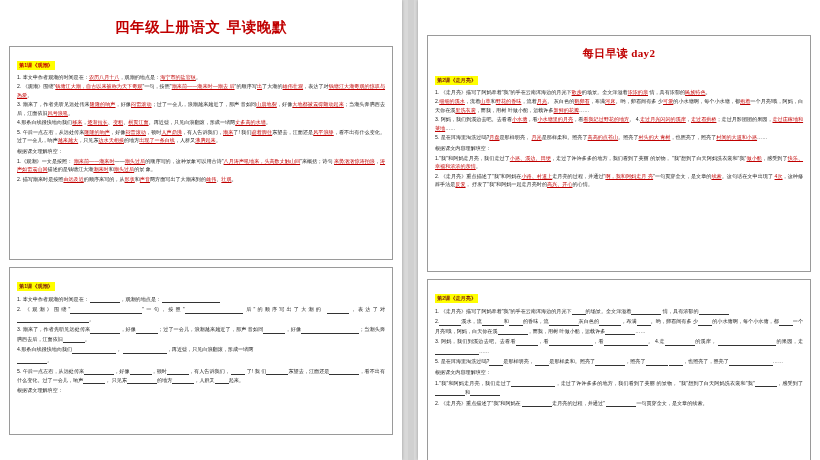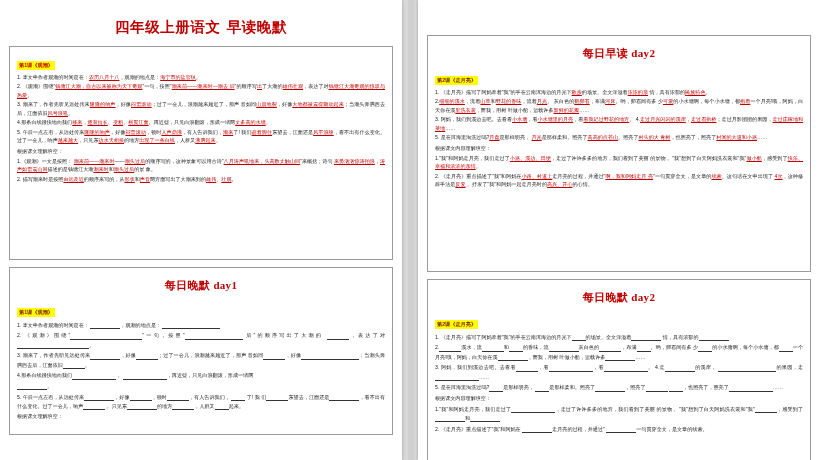--- a/index.html
+++ b/index.html
@@ -118,24 +118,20 @@
           <div class="qline">3. 潮来了，作者先听见远处传来<span class="ans">隆隆的响声</span>，好像<span class="ans">闷雷滚动</span>；过了一会儿，浪潮越来越近了，那声 音如同<span class="ans">山崩地裂</span>，好像<span class="ans">大地都被震得颤动起来</span>；当潮头奔腾西去后，江面依旧<span class="ans">风号浪吼</span>。</div>
           <div class="qline">4.那条白线很快地向我们<span class="ans">移来</span>，<span class="ans">逐渐拉长</span>、<span class="ans">变粗</span>、<span class="ans">横贯江面</span>。再近些，只见白浪翻滚，形成一堵两<span class="ans">丈多高的水墙</span>。</div>
           <div class="qline">5. 午后一点左右，从远处传来<span class="ans">隆隆的响声</span>，好像<span class="ans">闷雷滚动</span>，顿时<span class="ans">人声鼎沸</span>，有人告诉我们，<span class="ans">潮来</span>了! 我们<span class="ans">踮着脚往</span>东望去，江面还是<span class="ans">风平浪静</span>，看不出有什么变化。过了一会儿，响声<span class="ans">越来越大</span>，只见东<span class="ans">边水天相接</span>的地方<span class="ans">出现了一条白线</span>，人群又<span class="ans">沸腾起来</span>。</div>
           <div class="sub-head">根据课文理解填空：</div>
           <div class="qline">1.《观潮》一文是按照： <span class="ans">潮来前——潮来时</span>——<span class="ans">潮头过后</span>的顺序写的，这种景象可以用古诗"<span class="ans">八月涛声吼地来，头高数丈触山回</span>"来概括；诗句 <span class="ans">来势汹汹惊涛拍浪</span>，<span class="ans">涛声如雷震山回</span>描述的是钱塘江大潮<span class="ans">潮来时</span>和<span class="ans">潮头过后</span>的景 象。</div>
           <div class="qline">2. 描写潮来时是按照<span class="ans">由远及近</span>的顺序来写的，从<span class="ans">形状</span>和<span class="ans">声音</span>两方面写出了大潮来到的<span class="ans">雄伟</span>、<span class="ans">壮观</span>。</div>
         </div>
     </div>
 
     <div class="panel p-b">
-      <div class="panel-title">
-        <span>每日晚默</span>
-        <span class="en">day1</span>
-      </div>
       <div class="lesson-tag dark">第1课《观潮》</div>
       <div>
           <div class="qline">1. 本文中作者观潮的时间是在： <span class="blank b3">&nbsp;</span>，观潮的地点是： <span class="blank b5">&nbsp;</span></div>
           <div class="qline">2. 《观潮》围绕"<span class="blank b6">&nbsp;</span>"一句，按照"<span class="blank b5">&nbsp;</span> 后"的顺序写出了大潮的 <span class="blank b2">&nbsp;</span>，表达了对<span class="blank b6">&nbsp;</span>。</div>
           <div class="qline">3. 潮来了，作者先听见远处传来<span class="blank b3">&nbsp;</span>，好像<span class="blank b2">&nbsp;</span>；过了一会儿，浪潮越来越近了，那声 音如同<span class="blank b2">&nbsp;</span>，好像<span class="blank b5">&nbsp;</span>；当潮头奔腾西去后，江面依旧<span class="blank b2">&nbsp;</span>。</div>
           <div class="qline">4.那条白线很快地向我们<span class="blank b4">&nbsp;</span>， <span class="blank b4">&nbsp;</span>，再近些，只见白浪翻滚，形成一堵两</div>
           <div class="qline"><span class="blank b3">&nbsp;</span>。</div>
           <div class="qline">5. 午后一点左右，从远处传来<span class="blank b3">&nbsp;</span>，好像<span class="blank b2">&nbsp;</span>，顿时<span class="blank b2">&nbsp;</span>，有人告诉我们， <span class="blank b1">&nbsp;</span> 了! 我 们<span class="blank b2">&nbsp;</span>东望去，江面还是<span class="blank b3">&nbsp;</span>，看不出有什么变化。过了一会儿，响声<span class="blank b2">&nbsp;</span>， 只见东<span class="blank b3">&nbsp;</span>的地方<span class="blank b2">&nbsp;</span>，人群又<span class="blank b1">&nbsp;</span>起来。</div>
           <div class="sub-head">根据课文理解填空：</div>
         </div>
@@ -160,24 +156,20 @@
           <div class="qline">2.<span class="ans">细细的溪水</span>，流着<span class="ans">山草</span>和<span class="ans">野花的香味</span>，流着<span class="ans">月光</span>。 灰白色的<span class="ans">鹅卵石</span>，布满<span class="ans">河床</span>。哟，卵石间有多 少<span class="ans">可爱</span>的小水塘啊，每个小水塘，都<span class="ans">抱着</span>一个月亮!哦，阿妈，白天你在溪<span class="ans">里洗衣裳</span>，而我，用树 叶做小船，运载许多<span class="ans">新鲜的花瓣</span>……</div>
           <div class="qline">3. 阿妈，我们到溪边去吧。去看看<span class="ans">小水塘</span>，看<span class="ans">小水塘里的月亮</span>，看<span class="ans">看我记过野花的地方</span>。 4.<span class="ans">走过月光闪闪的溪岸</span>，<span class="ans">走过石拱桥</span>；走过月影团团的果园，<span class="ans">走过庄稼地和菜地</span>……</div>
           <div class="qline">5. 是在洱海里淘洗过吗?<span class="ans">月盘</span>是那样明亮， <span class="ans">月光</span>是那样柔和。照亮了<span class="ans">高高的点苍山</span>。照亮了<span class="ans">村头的大 青树</span>，也照亮了，照亮了<span class="ans">村间的大道和小路</span>……</div>
           <div class="sub-head">根据课文内容理解填空：</div>
           <div class="qline">1."我"和阿妈走月亮，我们走过了<span class="ans">小路、溪边、田埂</span>，走过了许许多多的地方，我们看到了美丽 的景物， "我"想到了白天阿妈洗衣裳和"我"<span class="ans">做小船</span>，感受到了<span class="ans">快乐、幸福和浓浓的亲情</span>。</div>
           <div class="qline">2. 《走月亮》重点描述了"我"和阿妈在<span class="ans">小路、村道上</span>走月亮的过程，并通过"<span class="ans">啊，我和阿妈走月 亮</span>"一句贯穿全文，是文章的<span class="ans">线索</span>。这句话在文中出现了 <span class="ans">4次</span>，这种修辞手法是<span class="ans">反复</span>， 抒发了"我"和阿妈一起走月亮时的<span class="ans">高兴、开心</span>的心情。</div>
         </div>
     </div>
 
     <div class="panel p-d">
-      <div class="panel-title">
-        <span>每日晚默</span>
-        <span class="en">day2</span>
-      </div>
       <div class="lesson-tag dark">第2课《走月亮》</div>
       <div>
           <div class="qline">1. 《走月亮》描写了阿妈牵着"我"的手在云南洱海边的月光下<span class="blank b1">&nbsp;</span>的场景。全文洋溢着<span class="blank b3">&nbsp;</span> 情，具有浓郁的<span class="blank b3">&nbsp;</span></div>
           <div class="qline">2.<span class="blank b2">&nbsp;</span>溪水，流<span class="blank b2">&nbsp;</span>和<span class="blank b1">&nbsp;</span>的香味，流<span class="blank b3">&nbsp;</span>灰白色的<span class="blank b2">&nbsp;</span>，布满<span class="blank b1">&nbsp;</span>。哟，卵石间有多 少<span class="blank b1">&nbsp;</span>的小水塘啊，每个小水塘，都<span class="blank b1">&nbsp;</span>一个月亮!哦，阿妈，白天你在溪<span class="blank b3">&nbsp;</span>，而我，用树 叶做小船，运载许多<span class="blank b3">&nbsp;</span>……</div>
           <div class="qline">3. 阿妈，我们到溪边去吧。去看看<span class="blank b2">&nbsp;</span>，看<span class="blank b4">&nbsp;</span>，看<span class="blank b4">&nbsp;</span>。 4.走<span class="blank b3">&nbsp;</span>的溪岸， <span class="blank b5">&nbsp;</span>的果园，走<span class="blank b4">&nbsp;</span>……</div>
           <div class="qline">5. 是在洱海里淘洗过吗?<span class="blank b1">&nbsp;</span>是那样明亮， <span class="blank b1">&nbsp;</span>是那样柔和。照亮了<span class="blank b3">&nbsp;</span>，照亮了<span class="blank b2">&nbsp;</span> <span class="blank b1">&nbsp;</span>，也照亮了，照亮了<span class="blank b4">&nbsp;</span>……</div>
           <div class="sub-head">根据课文内容理解填空：</div>
           <div class="qline">1."我"和阿妈走月亮，我们走过了<span class="blank b4">&nbsp;</span>，走过了许许多多的地方，我们看到了美丽 的景物， "我"想到了白天阿妈洗衣裳和"我"<span class="blank b2">&nbsp;</span>，感受到了<span class="blank b3">&nbsp;</span>和<span class="blank b3">&nbsp;</span></div>
           <div class="qline">2. 《走月亮》重点描述了"我"和阿妈在 <span class="blank b3">&nbsp;</span>走月亮的过程，并通过" <span class="blank b3">&nbsp;</span>一句贯穿全文，是文章的线索。</div>
         </div>

